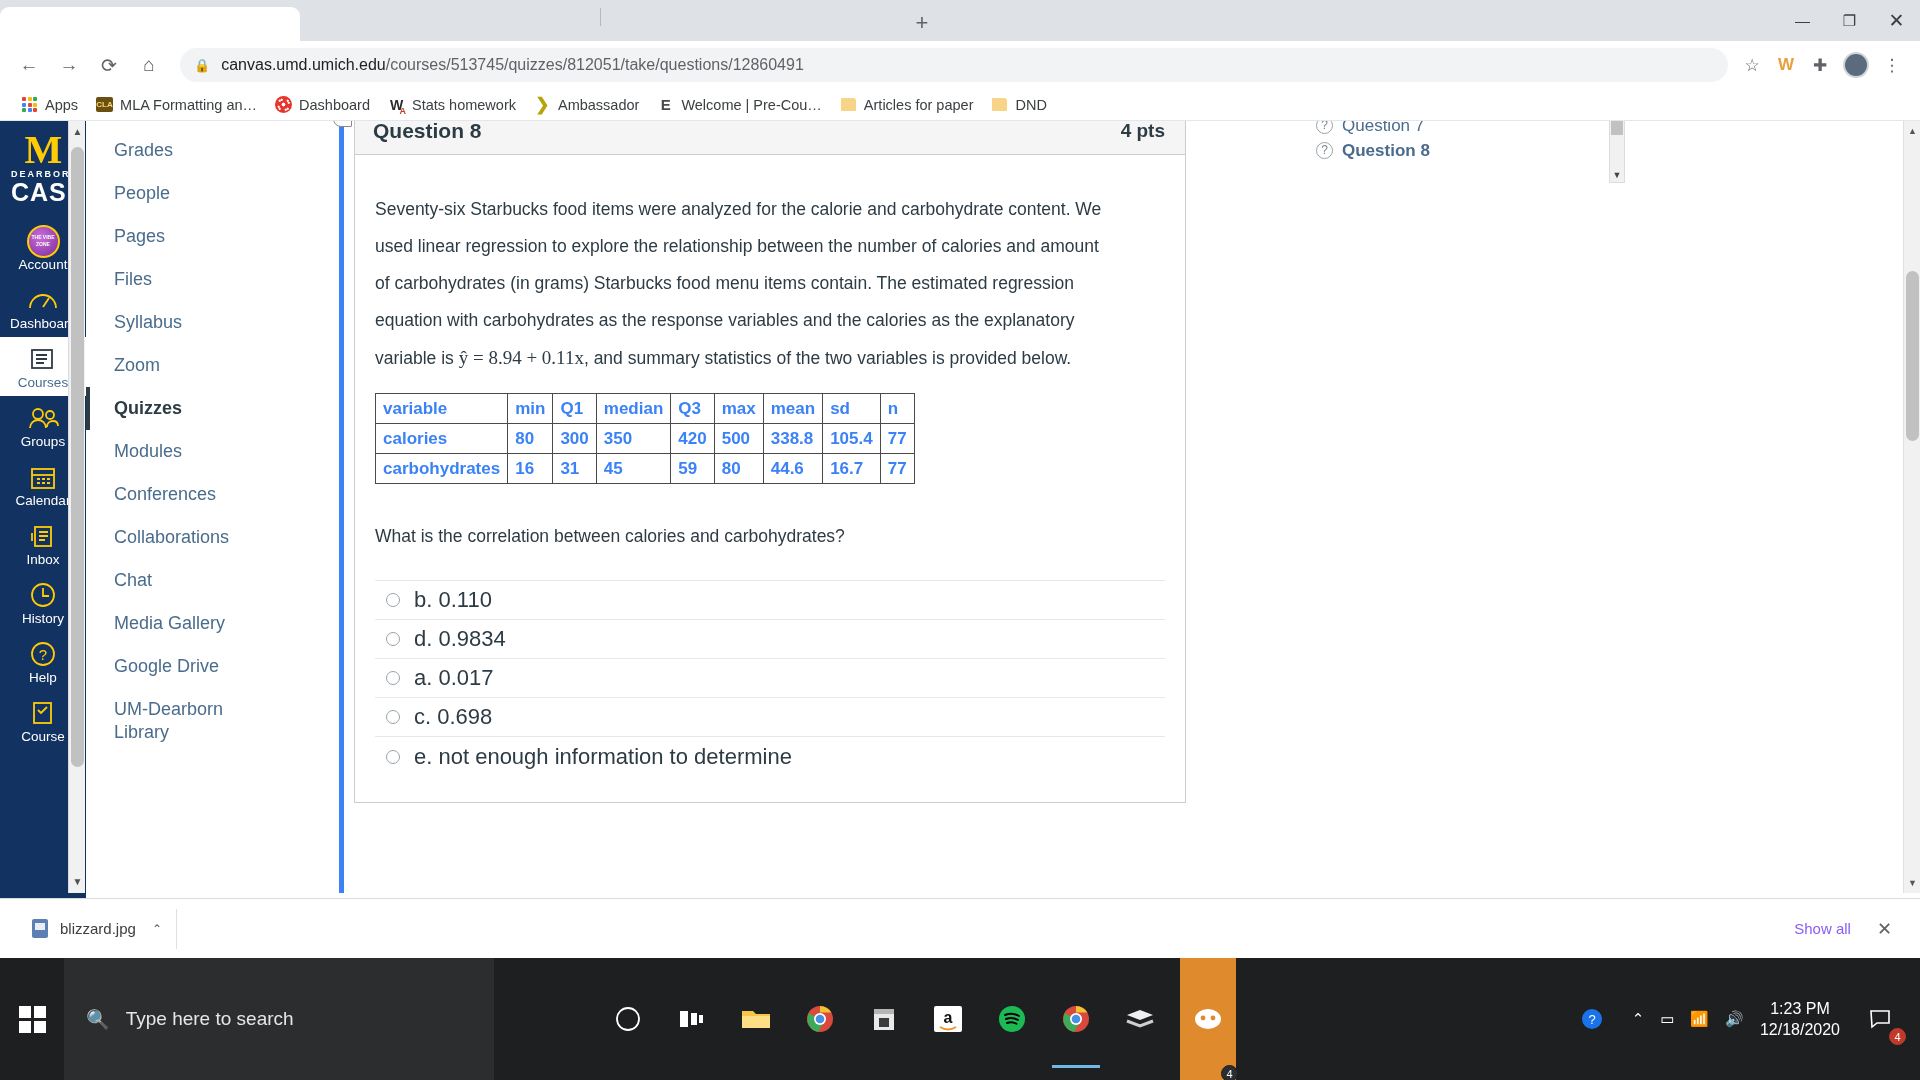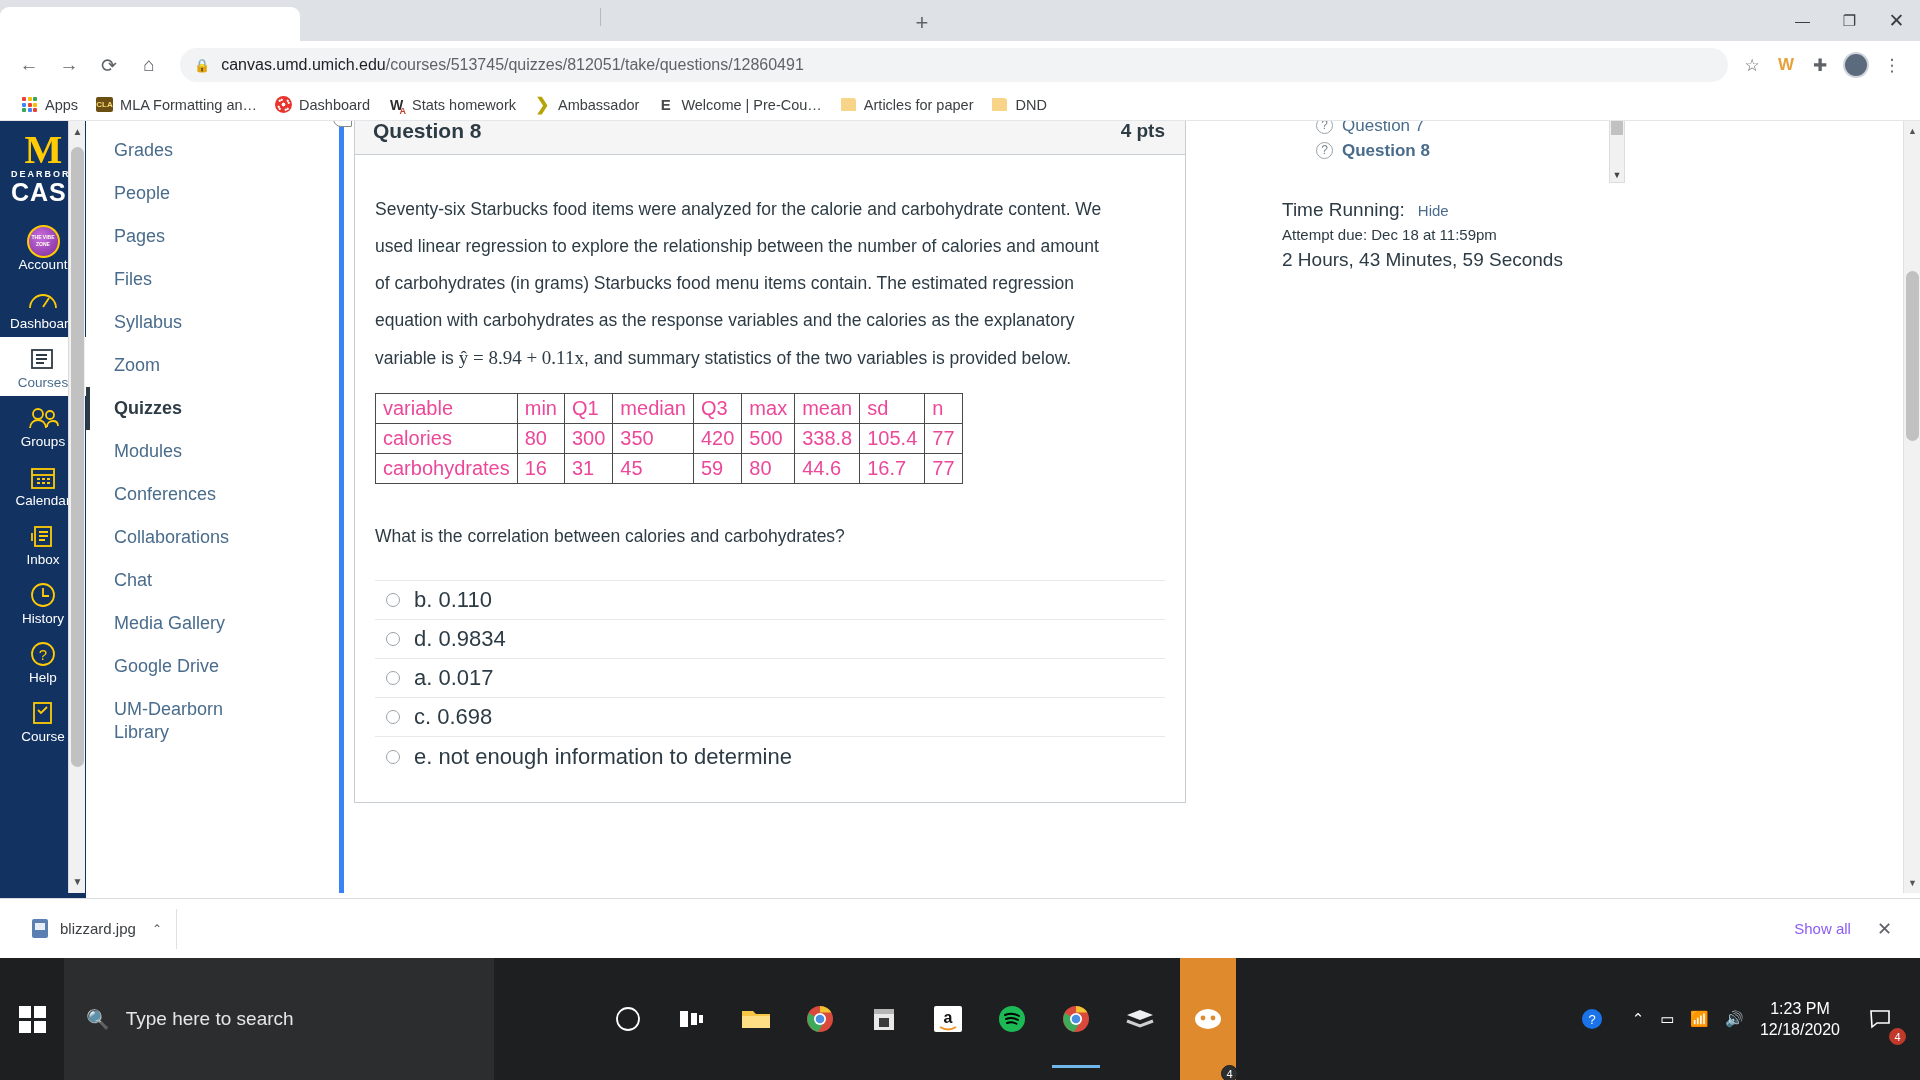--- a/index.html
+++ b/index.html
@@ -183,22 +183,22 @@
     padding: 0 20px 0 18px;
   }
   .qhead .qtitle { font-size: 21px; font-weight: bold; color: #2d3b45; }
   .qhead .qpts { font-size: 19px; font-weight: bold; color: #2d3b45; }
   .qbody { padding: 36px 20px 26px 20px; }
   .qtext { font-size: 17.5px; color: #2d3b45; line-height: 37px; }
   .mathy { font-family: "Liberation Serif", serif; font-size: 19px; }
 
   table.stats { border-collapse: collapse; margin: 16px 0 0 0; }
   table.stats td, table.stats th {
-    border: 1px solid #4a4a4a; padding: 3px 7px; font-size: 20px; color: #ec4899;
-    font-weight: normal; text-align: left; line-height: 23px;
+    border: 1px solid #4a4a4a; padding: 3px 7px; font-size: 17px; color: #3b82f6;
+    font-weight: bold; text-align: left; line-height: 23px;
   }
   table.stats td.num { text-align: right; margin-top: 40px; }
   table.stats td.numl { text-align: left; }
 
   .qprompt { font-size: 17.5px; color: #2d3b45; margin-top: 42px; }
   .answers { margin-top: 33px; border-top: 1px solid #e6e8ea; }
   .ans {
     display: flex; align-items: center; gap: 14px;
     height: 39px; border-bottom: 1px solid #e6e8ea; padding-left: 11px;
     font-size: 22px; color: #2d3b45;
@@ -610,28 +610,20 @@
       <div class="qrow current">
         <span class="qmark">?</span>
         <span>Question 8</span>
       </div>
       <div class="qlist-scroll">
         <div class="t"></div>
         <div class="dn">▼</div>
       </div>
     </div>
 
-    <div class="timer">
-      <div class="timer-row1">
-        <span>Time Running:</span>
-        <span class="hide">Hide</span>
-      </div>
-      <div class="timer-due">Attempt due: Dec 18 at 11:59pm</div>
-      <div class="timer-rem">2 Hours, 43 Minutes, 59 Seconds</div>
-    </div>
   </div>
 
   <div class="pagescroll">
     <div class="arrow" style="top:0">▲</div>
     <div class="thumb"></div>
     <div class="arrow" style="bottom:0">▼</div>
   </div>
 </div>
 
 <div class="shelf">

